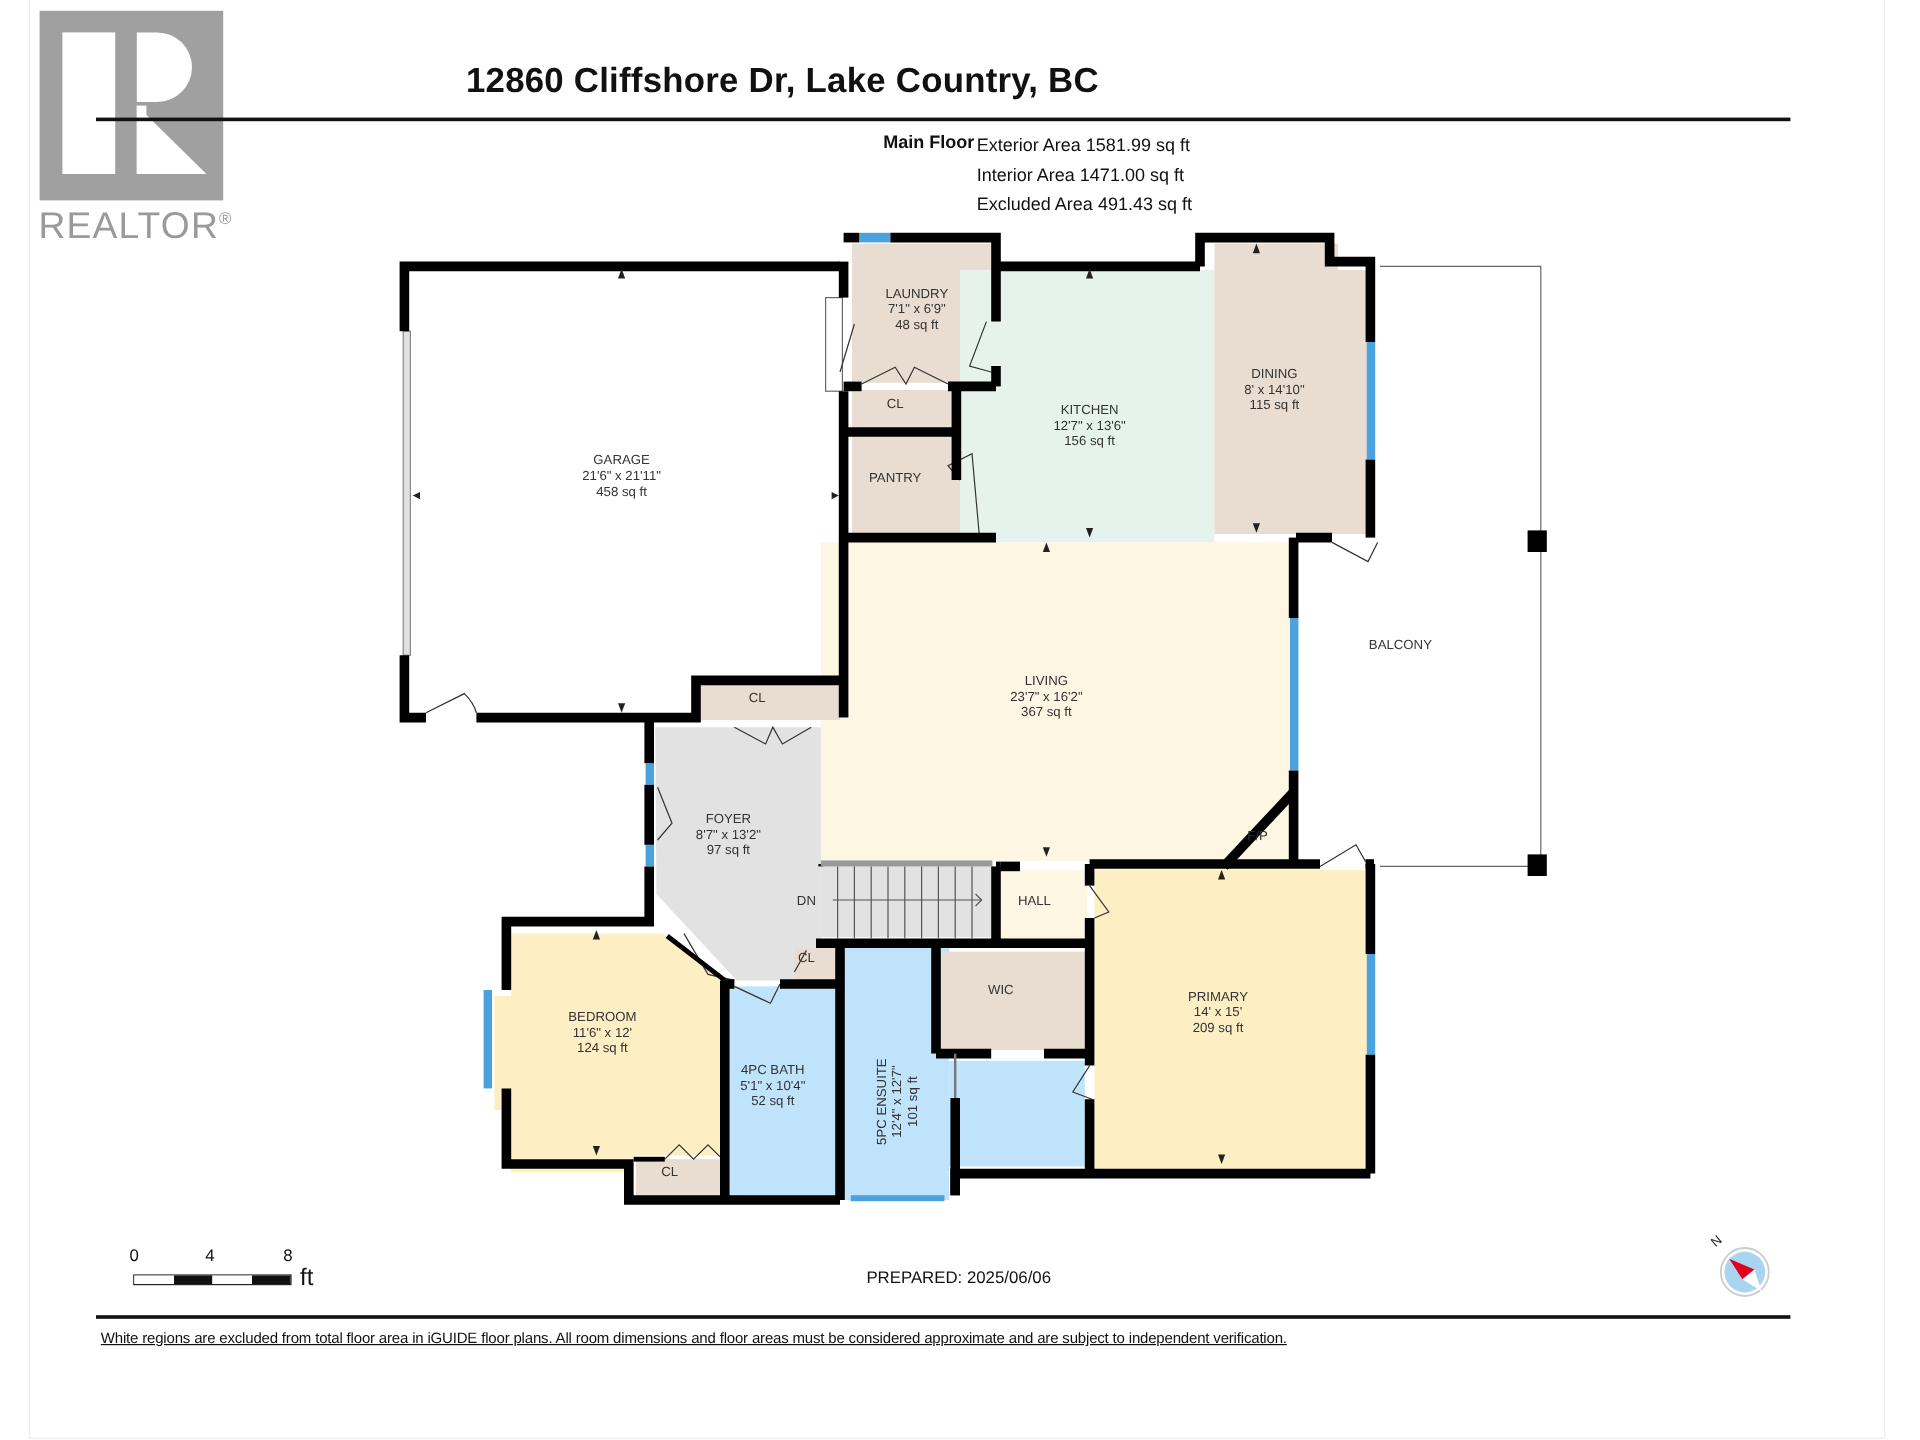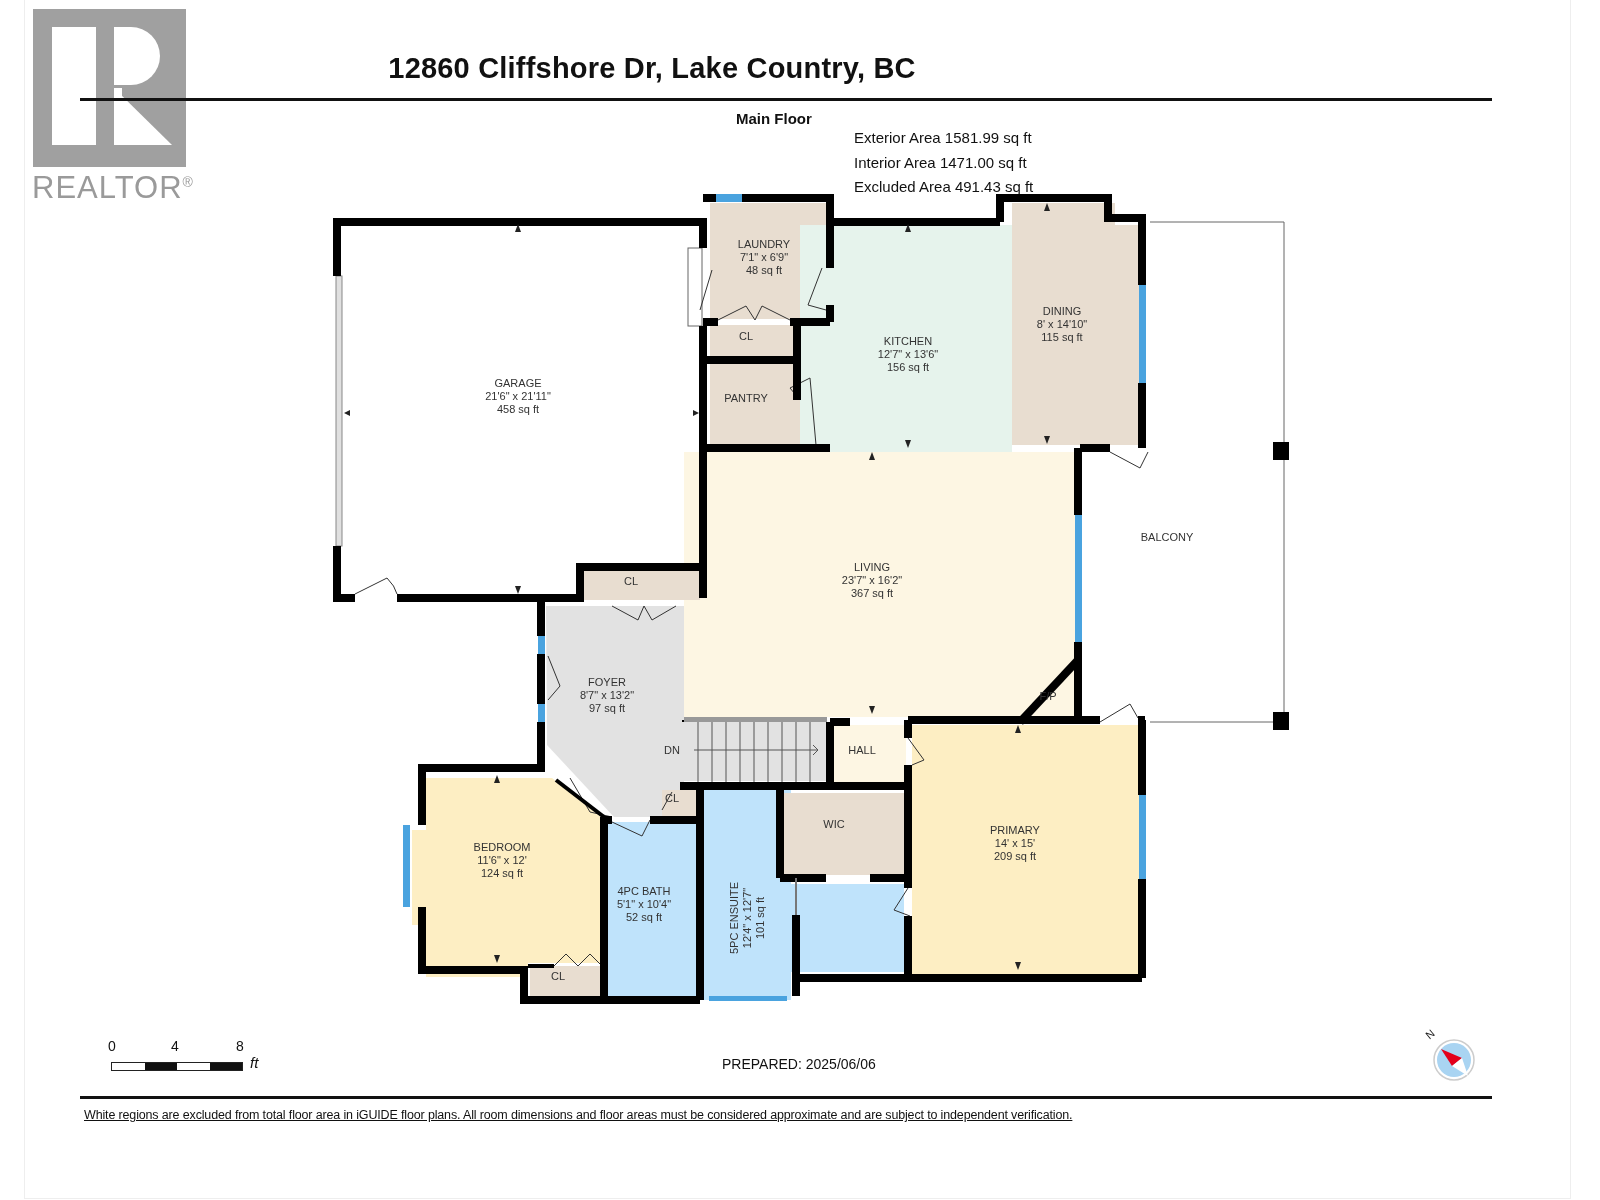--- a/index.html
+++ b/index.html
@@ -13,28 +13,28 @@
   .logo-r-right { position: absolute; left: 82px; top: 19px; width: 46px; height: 58px; background: #fff; border-radius: 0 30px 30px 0; }
   .logo-r-leg { position: absolute; left: 82px; top: 80px; width: 0; height: 0;
                 border-left: 58px solid #fff; border-top: 57px solid transparent; }
   .logo-r-legfill { position: absolute; left: 82px; top: 80px; width: 8px; height: 57px; background:#fff; }
   .logo-text { position: absolute; left: 0; top: 162px; font-size: 31px; color: #9a9a9a; letter-spacing: 1px; }
   .logo-text sup { font-size: 14px; }
   .title { position: absolute; left: 0; width: 1304px; top: 52px; text-align: center;
            font-size: 29px; font-weight: bold; color: #111; letter-spacing: 0.2px; }
   .title-rule { position: absolute; left: 80px; top: 98px; width: 1412px; height: 3px; background: #111; }
   .area-label { position: absolute; left: 736px; top: 110px; font-size: 15px; font-weight: bold; }
-  .area-list { position: absolute; left: 854px; top: 110px; font-size: 15px; line-height: 24.5px; margin-top: 16px; }
+  .area-list { position: absolute; left: 814px; top: 110px; font-size: 15px; line-height: 24.5px; }
   .plan { position: absolute; left: 0; top: 0; }
   .room-text { font-family: "Liberation Sans", sans-serif; font-size: 11px; fill: #333; text-anchor: middle; }
   .scale { position: absolute; left: 108px; top: 1038px; width: 180px; height: 40px; }
   .scale-num { position: absolute; top: 0; font-size: 14px; }
   .scale-bar { position: absolute; left: 3px; top: 24px; height: 7px; width: 130px; border: 1px solid #222; display: flex; }
   .scale-bar span { flex: 1; }
-  .scale-unit { position: absolute; left: 142px; top: 16px; font-size: 15px; font-style: italic; }
+  .scale-unit { position: absolute; left: 142px; top: 16px; font-size: 20px; }
   .prepared { position: absolute; left: 722px; top: 1056px; font-size: 14px; }
   .footer-rule { position: absolute; left: 80px; top: 1096px; width: 1412px; height: 3px; background: #111; }
   .disclaimer { position: absolute; left: 84px; top: 1108px; font-size: 12.5px; color: #111; letter-spacing: -0.15px; text-decoration: underline; }
   .compass { position: absolute; left: 1418px; top: 1022px; width: 60px; height: 60px; }
 </style>
 </head>
 <body>
 
 <div class="page-frame"></div>
 

